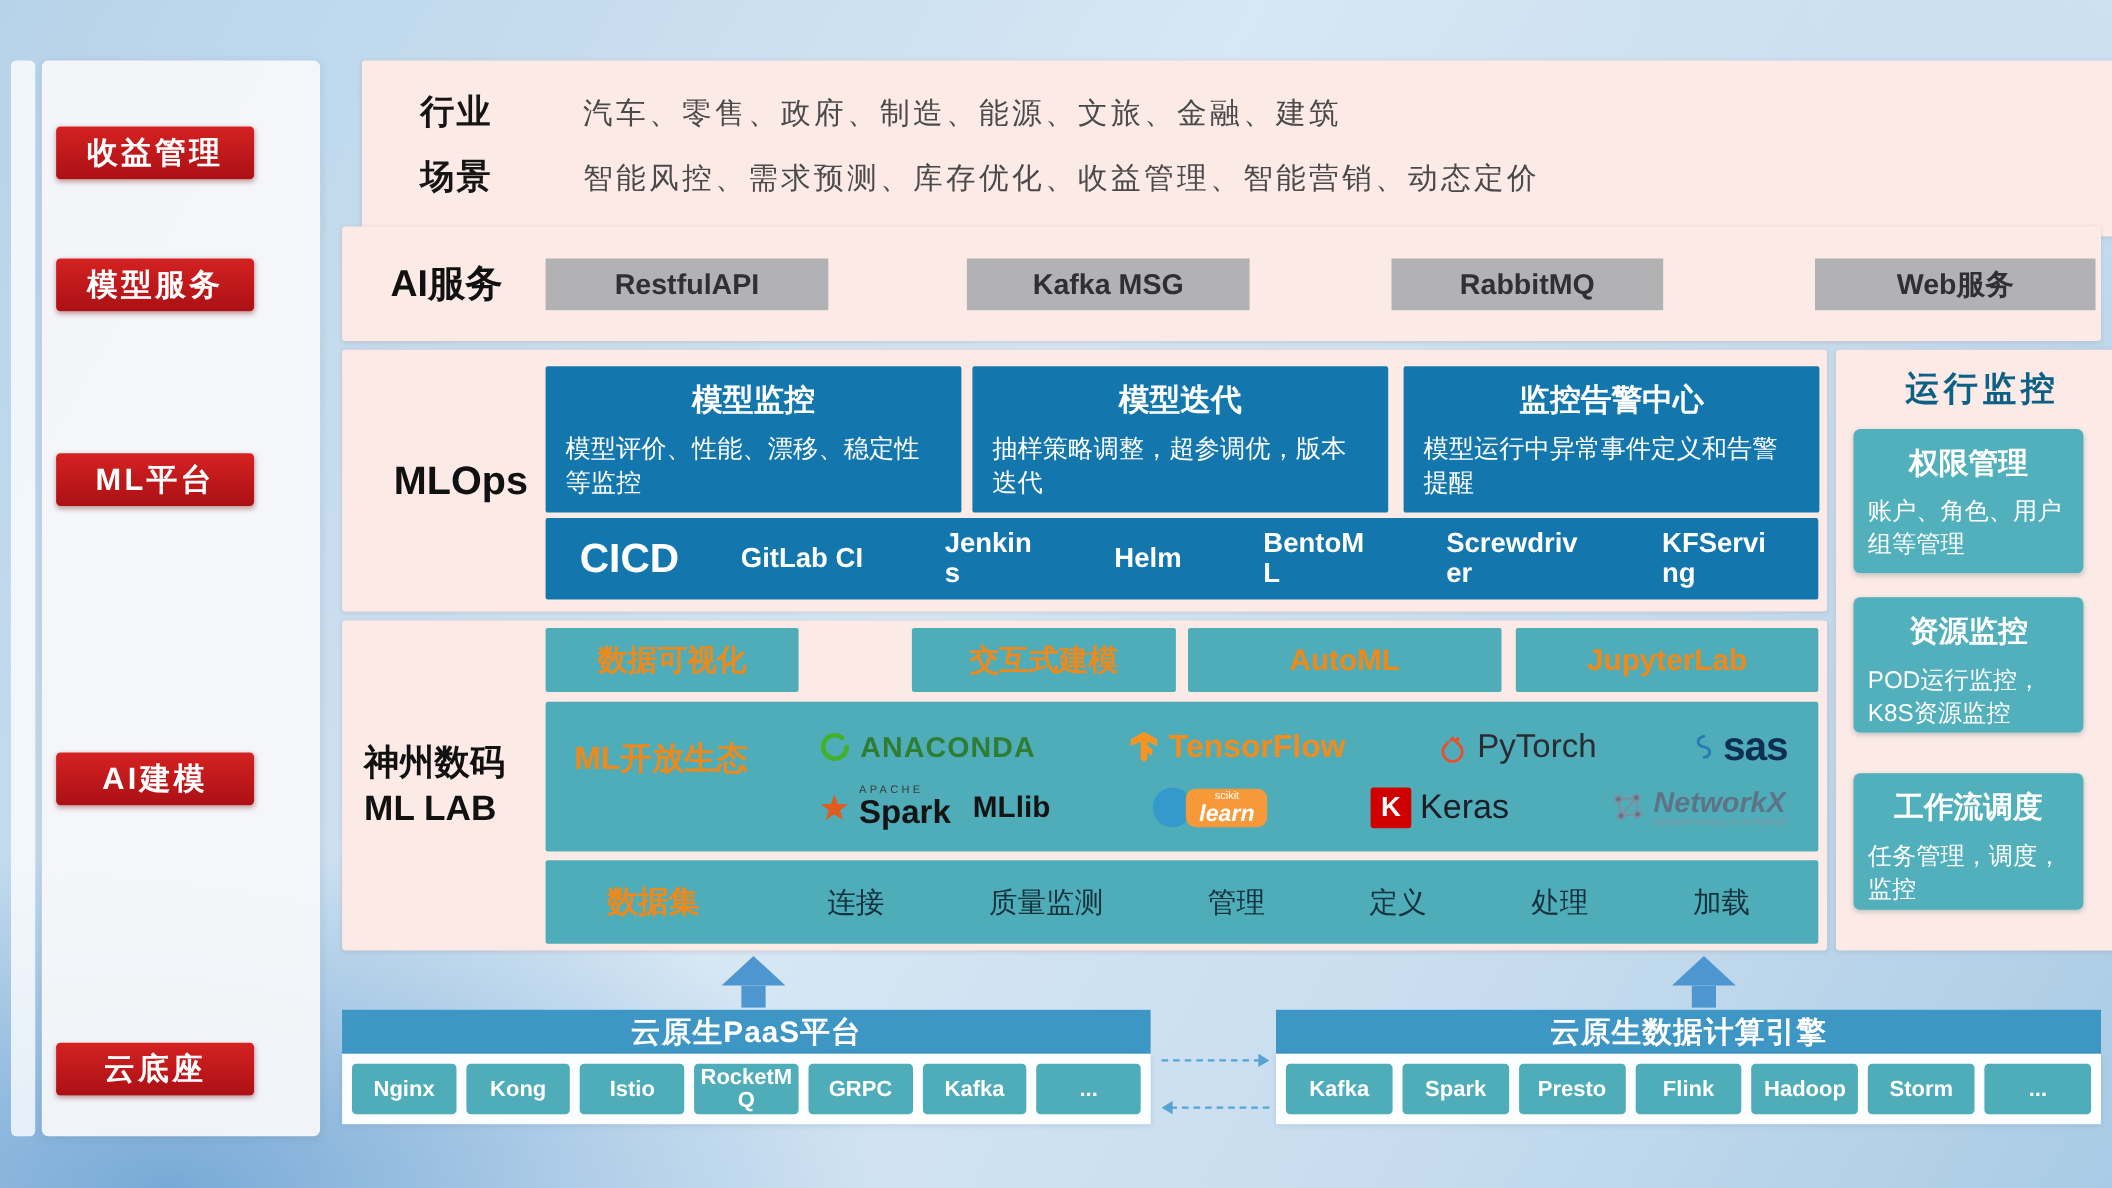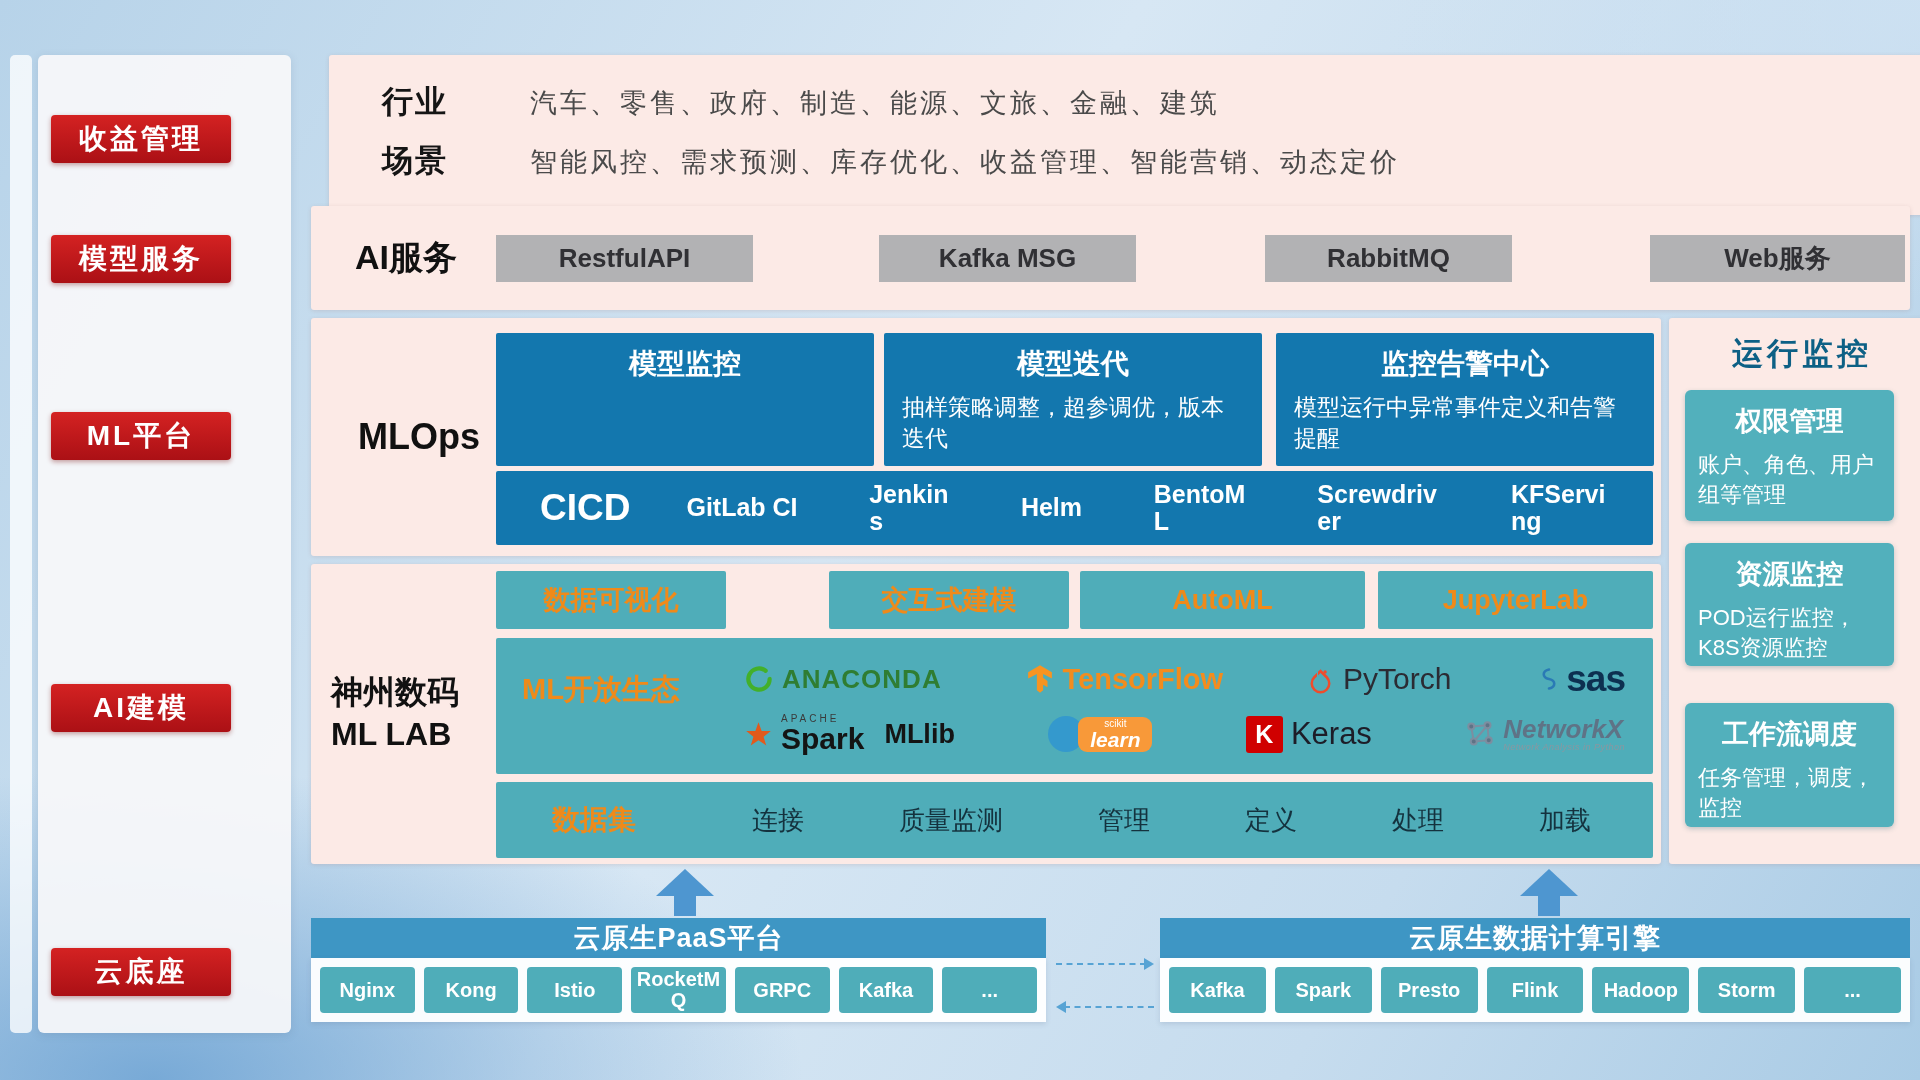--- a/index.html
+++ b/index.html
@@ -49,21 +49,21 @@
   .g0{left:185px;width:257px} .g1{left:568px;width:257px} .g2{left:954px;width:247px} .g3{left:1339px;width:255px}
 
   
   .mlops-label { left:47px; top:50%; transform:translateY(-50%); font-size:36px; }
   .blue-card { position:absolute; top:15px; height:133px; background:#1377ae; color:#fff;
     padding:12px 18px 0; border-radius:2px; }
   .bc0{left:185px;width:378px} .bc1{left:573px;width:378px} .bc2{left:965px;width:378px}
   .bc-title { text-align:center; font-size:28px; font-weight:bold; margin-bottom:9px; }
   .bc-desc { font-size:23px; line-height:1.35; }
   .cicd-bar { position:absolute; left:185px; top:153px; width:1157px; height:74px;
-    background:#1377ae; border-radius:2px; display:flex; align-items:center; padding:0 42px 0 44px; }
+    background:#1377ae; border-radius:2px; display:flex; align-items:center; padding:0 42px 0 31px; }
   .cicd-title { font-size:37px; font-weight:bold; color:#fff; margin-right:56px; }
   .cicd-items { flex:1; display:flex; justify-content:space-between; align-items:center; }
   .cicd-item { color:#fff; font-size:25px; font-weight:bold; line-height:1.1; overflow-wrap:anywhere; }
   .ci1{max-width:80px} .ci3{max-width:92px} .ci4{max-width:122px} .ci5{max-width:100px}
 
   
   .mllab-label { position:absolute; left:20px; top:50%; transform:translateY(-50%);
     font-size:32px; font-weight:bold; color:#111; line-height:1.3; }
   .tool-box { position:absolute; top:7px; height:58px; background:#4fadb9; color:#ef8a1a;
     font-size:27px; font-weight:bold; display:flex; align-items:center; justify-content:center; border-radius:2px; }
@@ -162,20 +162,21 @@
     <div class="gray-btn g1">Kafka MSG</div>
     <div class="gray-btn g2">RabbitMQ</div>
     <div class="gray-btn g3">Web服务</div>
   </div>
 
   <div class="panel row3">
     <div class="gutter-label mlops-label">MLOps</div>
 
     <div class="blue-card bc0">
       <div class="bc-title">模型监控</div>
+      <div class="bc-desc">模型评价、性能、漂移、稳定性等监控</div>
     </div>
     <div class="blue-card bc1">
       <div class="bc-title">模型迭代</div>
       <div class="bc-desc">抽样策略调整，超参调优，版本迭代</div>
     </div>
     <div class="blue-card bc2">
       <div class="bc-title">监控告警中心</div>
       <div class="bc-desc">模型运行中异常事件定义和告警提醒</div>
     </div>
 

